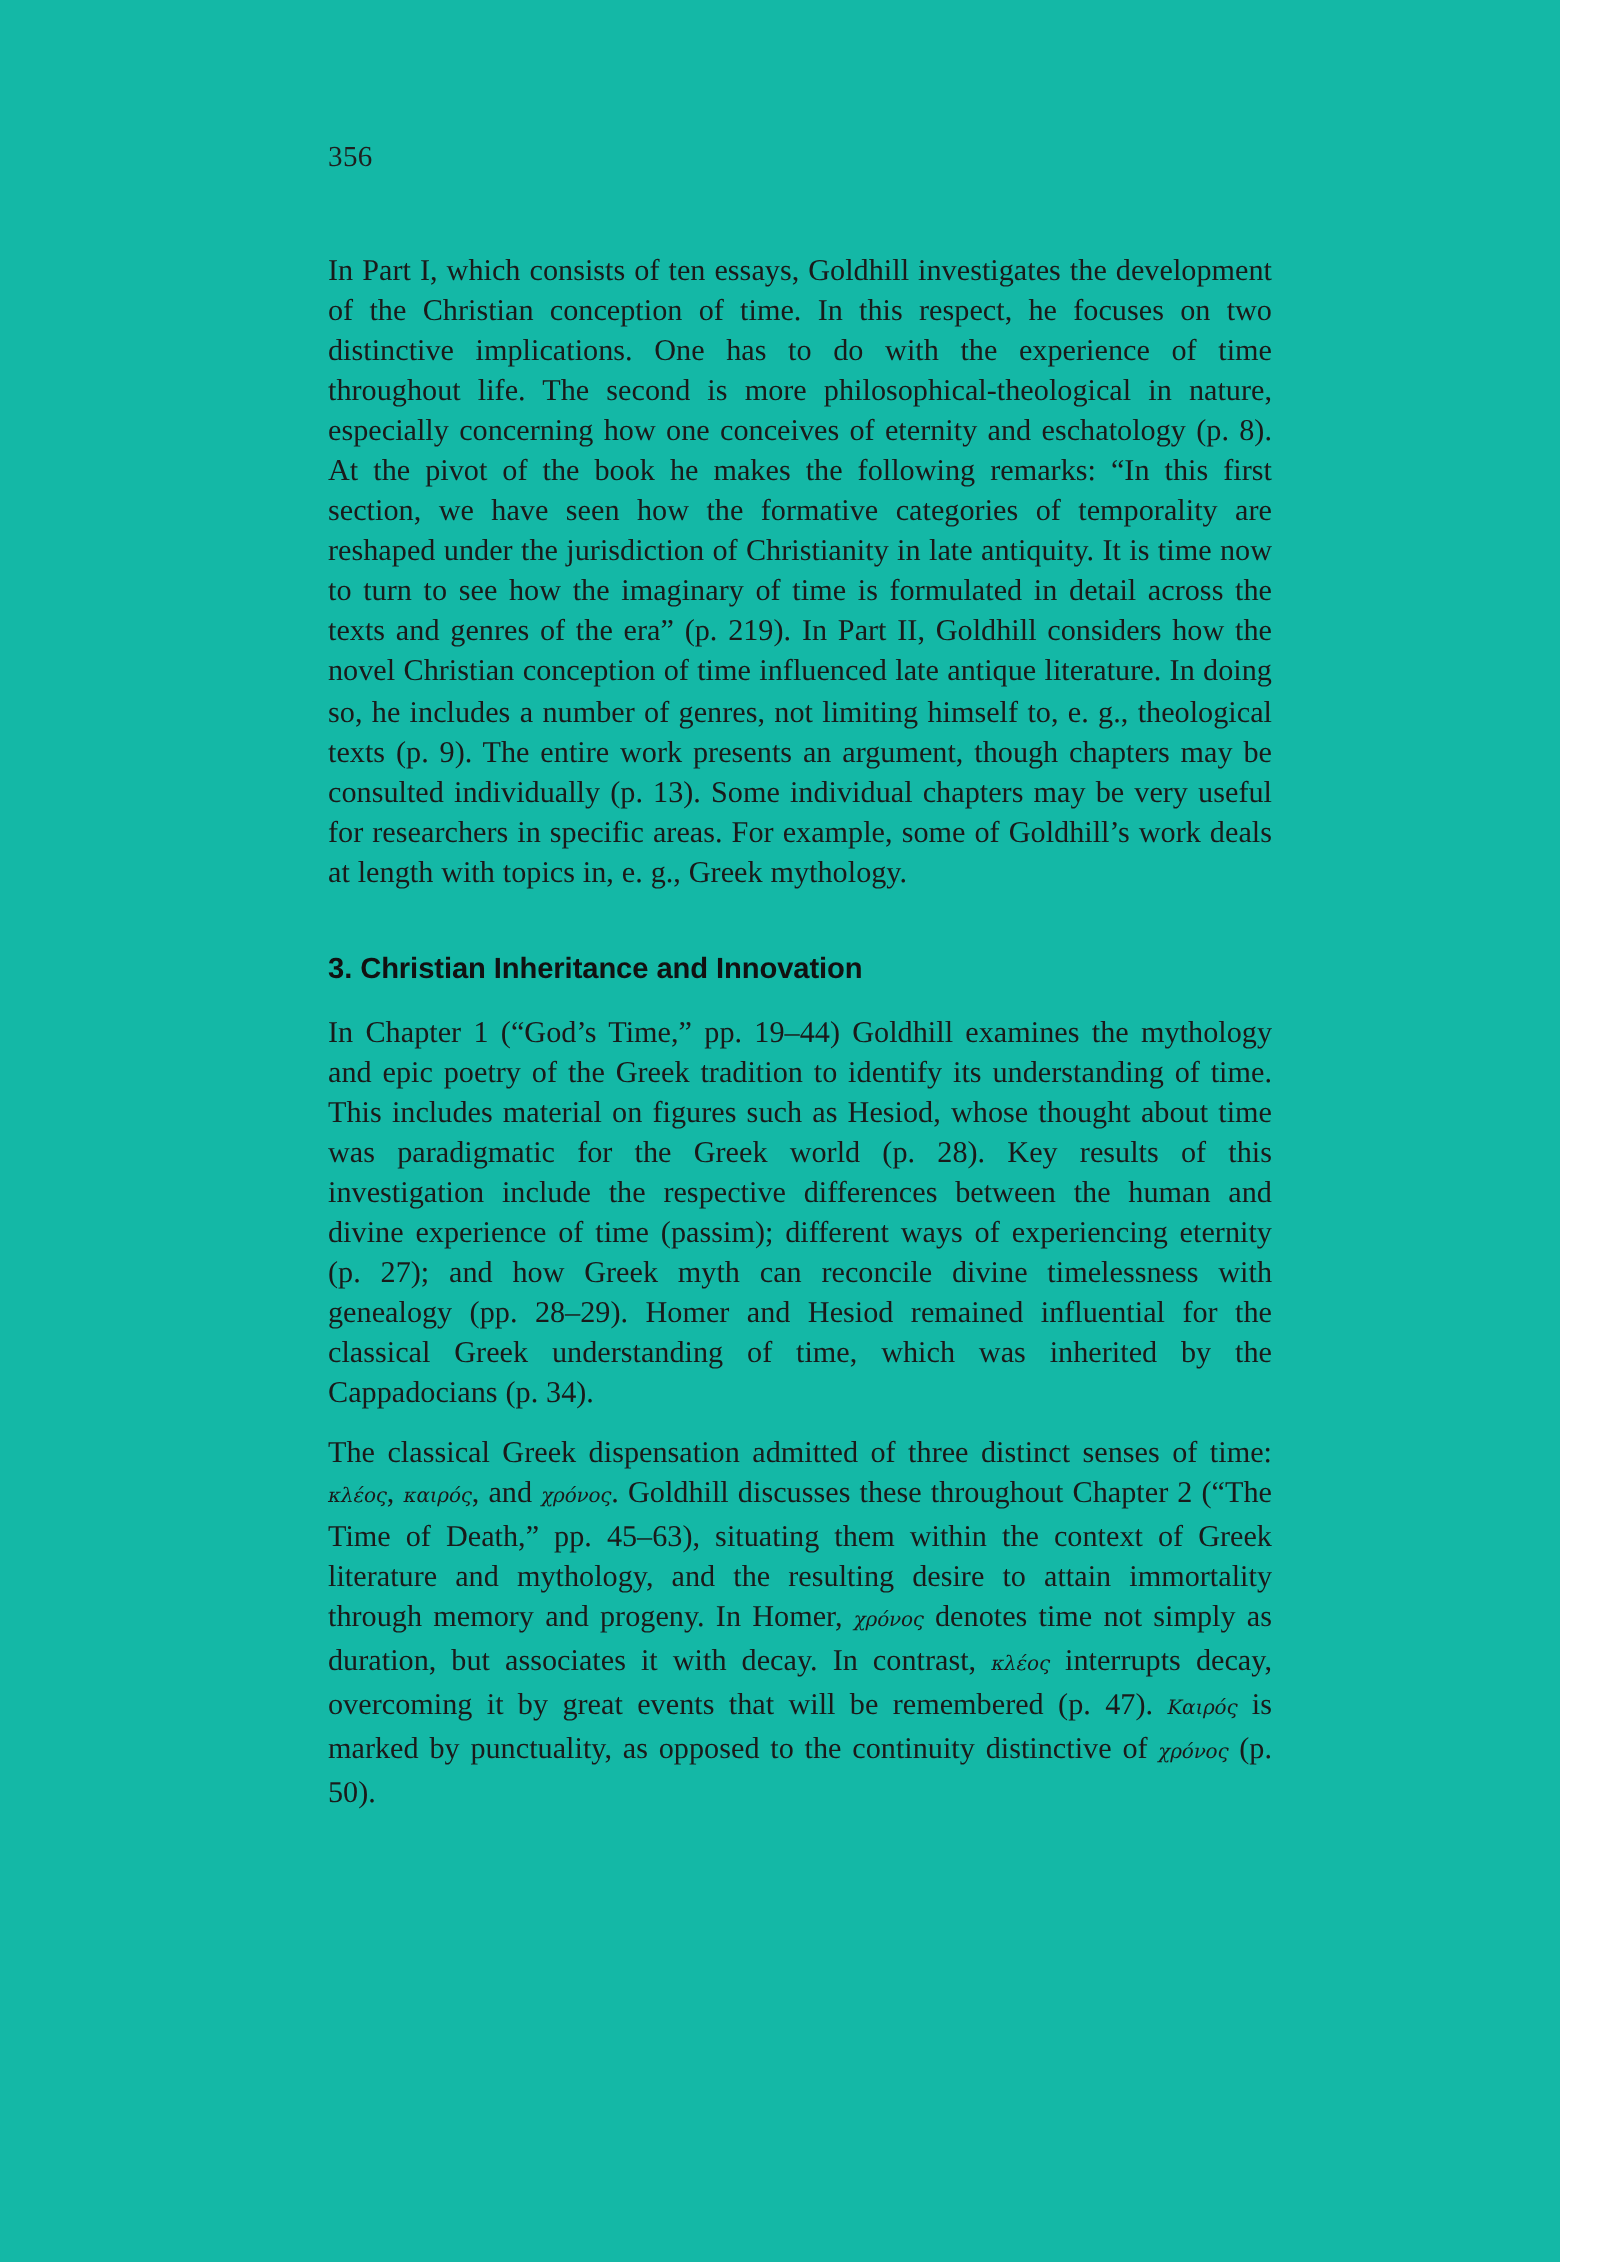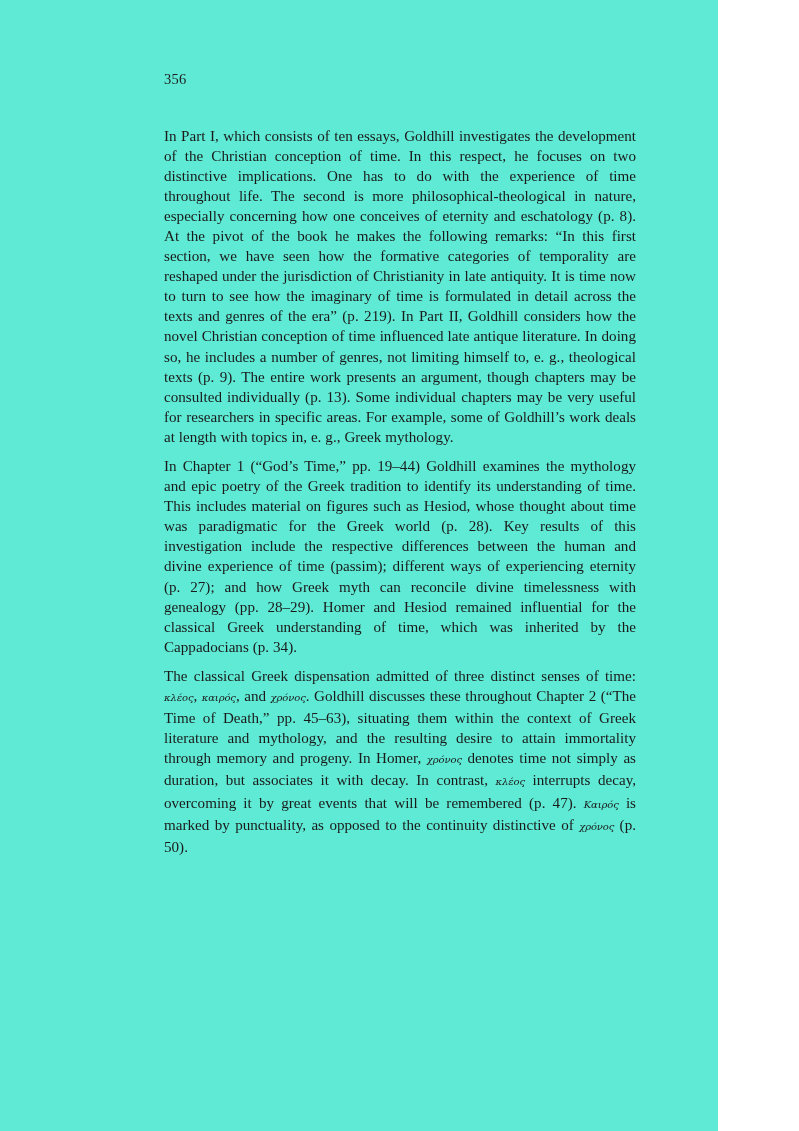--- a/index.html
+++ b/index.html
@@ -2,23 +2,23 @@
 <html><head>
 <meta charset="utf-8">
 <style>
   html, body {
     margin: 0;
     padding: 0;
     background: #ffffff;
   }
   .page {
     position: relative;
-    width: 718px;
+    width: 780px;
     height: 1131px;
-    background: #5eead4;
+    background: #14b8a6;
     overflow: hidden;
     font-family: "Liberation Serif", "DejaVu Serif", serif;
     color: #1a1a1a;
     -webkit-font-smoothing: antialiased;
   }
 
   
   .running-head {
     position: absolute;
     left: 164px;
@@ -99,19 +99,22 @@
 <div class="page">
 
   <div class="running-head">
     <span class="folio">356</span>
   </div>
 
   <div class="text-column">
 
     <p class="body-par">In Part I, which consists of ten essays, Goldhill investigates the development of the Christian conception of time. In this respect, he focuses on two distinctive implications. One has to do with the experience of time throughout life. The second is more philosophical-theological in nature, especially concerning how one conceives of eternity and eschatology (p. 8). At the pivot of the book he makes the following remarks: “In this first section, we have seen how the formative categories of temporality are reshaped under the jurisdiction of Christianity in late antiquity. It is time now to turn to see how the imaginary of time is formulated in detail across the texts and genres of the era” (p. 219). In Part II, Goldhill considers how the novel Christian conception of time influenced late antique literature. In doing so, he includes a number of genres, not limiting himself to, e. g., theological texts (p. 9). The entire work presents an argument, though chapters may be consulted individually (p. 13). Some individual chapters may be very useful for researchers in specific areas. For example, some of Goldhill’s work deals at length with topics in, e. g., Greek mythology.</p>
 
+    <div class="heading-block">
+      <h2 class="section-heading">3. Christian Inheritance and Innovation</h2>
+    </div>
 
     <p class="body-par"><span>In Chapter 1 (“God’s Time,” pp. 19–44) Goldhill examines the mythology and epic poetry of the Greek tradition to identify its understanding of time. This includes material on figures such as Hesiod, whose thought about time was paradigmatic for the Greek world (p. 28). Key results of this investigation include the respective differences between the human and divine experience of time (</span><span class="latin-term">passim</span><span>); different ways of experiencing eternity (p. 27); and how Greek myth can reconcile divine timelessness with genealogy (pp. 28–29). Homer and Hesiod remained influential for the classical Greek understanding of time, which was inherited by the Cappadocians (p. 34).</span></p>
 
     <p class="body-par"><span>The classical Greek dispensation admitted of three distinct senses of time: </span><span class="greek">κλέος</span><span>, </span><span class="greek">καιρός</span><span>, and </span><span class="greek">χρόνος</span><span>. Goldhill discusses these throughout Chapter 2 (“The Time of Death,” pp. 45–63), situating them within the context of Greek literature and mythology, and the resulting desire to attain immortality through memory and progeny. In Homer, </span><span class="greek">χρόνος</span><span> denotes time not simply as duration, but associates it with decay. In contrast, </span><span class="greek">κλέος</span><span> interrupts decay, overcoming it by great events that will be remembered (p. 47). </span><span class="greek">Καιρός</span><span> is marked by punctuality, as opposed to the continuity distinctive of </span><span class="greek">χρόνος</span><span> (p. 50).</span></p>
 
   </div>
 </div>
 
 </body></html>

